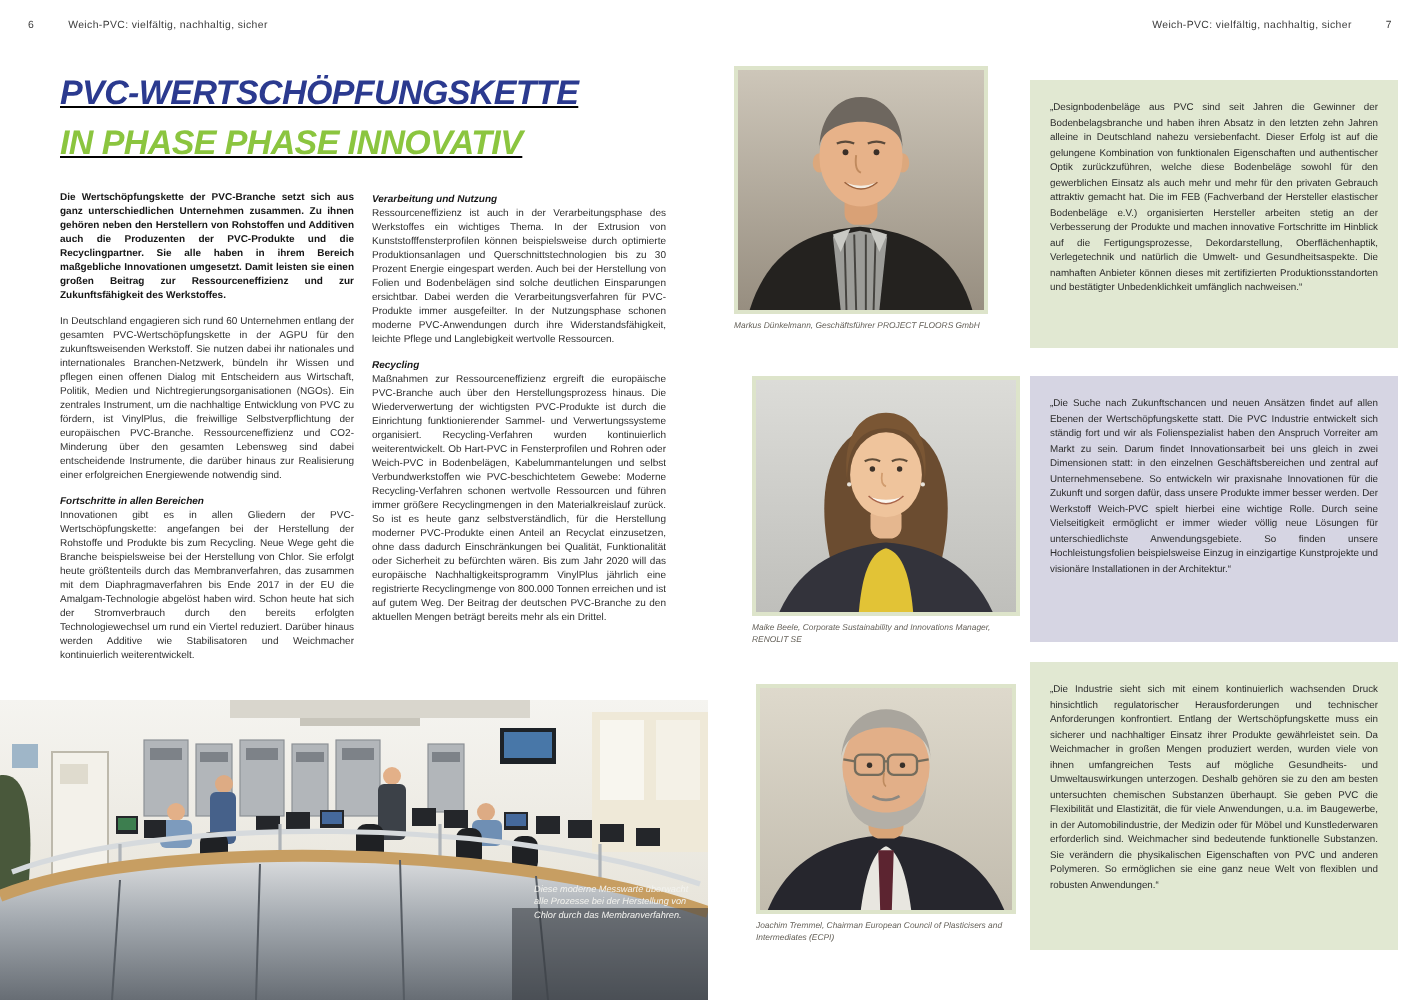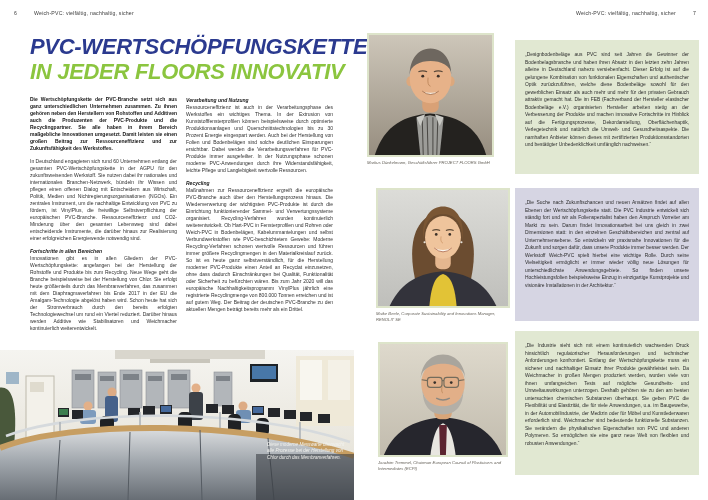--- a/index.html
+++ b/index.html
@@ -16,21 +16,21 @@
   .page-right{left:354px;}
 
   
   .runhead{position:absolute;top:10px;font-size:5.2px;color:#3c3c3c;letter-spacing:.2px;}
   .rh-left{left:14px;}
   .rh-right{right:12px;text-align:right;}
   .rh-left .num{display:inline-block;margin-right:17px;}
   .rh-right .num{display:inline-block;margin-left:17px;}
 
   
-  .headline{position:absolute;left:30px;top:34px;font-style:italic;font-weight:bold;font-size:22px;line-height:25px;letter-spacing:-0.3px;white-space:nowrap;}
+  .headline{position:absolute;left:30px;top:34px;font-style:italic;font-weight:bold;font-size:17px;line-height:25px;letter-spacing:-0.3px;white-space:nowrap;text-decoration:underline;}
   .headline .t1{display:block;color:var(--title-blue);}
   .headline .t2{display:block;color:var(--title-green);}
 
   
   .col{position:absolute;top:96px;width:147px;font-size:5px;line-height:7px;color:var(--body-text);text-align:justify;hyphens:auto;}
   .col1{left:30px;height:252px;}
   .col2{left:186px;height:252px;}
   .col p{margin-bottom:6px;}
   .col .intro{font-weight:bold;color:#161616;}
   .col h3{font-size:5px;line-height:7px;font-weight:bold;font-style:italic;color:#161616;margin-top:1px;}
@@ -62,21 +62,21 @@
 
 <div class="spread">
 
   <div class="page page-left">
     <div class="runhead rh-left">
       <span class="num">6</span><span>Weich-PVC: vielfältig, nachhaltig, sicher</span>
     </div>
 
     <h1 class="headline">
       <span class="t1">PVC-WERTSCHÖPFUNGSKETTE</span>
-      <span class="t2">IN JEDER FLOORS INNOVATIV</span>
+      <span class="t2">IN PHASE PHASE INNOVATIV</span>
     </h1>
 
     <div class="col col1">
       <p class="intro">Die Wertschöpfungskette der PVC-Branche setzt sich aus ganz unterschiedlichen Unternehmen zusammen. Zu ihnen gehören neben den Herstellern von Rohstoffen und Additiven auch die Produzenten der PVC-Produkte und die Recyclingpartner. Sie alle haben in ihrem Bereich maßgebliche Innovationen umgesetzt. Damit leisten sie einen großen Beitrag zur Ressourceneffizienz und zur Zukunftsfähigkeit des Werkstoffes.</p>
       <p>In Deutschland engagieren sich rund 60 Unternehmen entlang der gesamten PVC-Wertschöpfungskette in der AGPU für den zukunftsweisenden Werkstoff. Sie nutzen dabei ihr nationales und internationales Branchen-Netzwerk, bündeln ihr Wissen und pflegen einen offenen Dialog mit Entscheidern aus Wirtschaft, Politik, Medien und Nichtregierungsorganisationen (NGOs). Ein zentrales Instrument, um die nachhaltige Entwicklung von PVC zu fördern, ist VinylPlus, die freiwillige Selbstverpflichtung der europäischen PVC-Branche. Ressourceneffizienz und CO2-Minderung über den gesamten Lebensweg sind dabei entscheidende Instrumente, die darüber hinaus zur Realisierung einer erfolgreichen Energiewende notwendig sind.</p>
       <h3>Fortschritte in allen Bereichen</h3>
       <p>Innovationen gibt es in allen Gliedern der PVC-Wertschöpfungskette: angefangen bei der Herstellung der Rohstoffe und Produkte bis zum Recycling. Neue Wege geht die Branche beispielsweise bei der Herstellung von Chlor. Sie erfolgt heute größtenteils durch das Membranverfahren, das zusammen mit dem Diaphragmaverfahren bis Ende 2017 in der EU die Amalgam-Technologie abgelöst haben wird. Schon heute hat sich der Stromverbrauch durch den bereits erfolgten Technologiewechsel um rund ein Viertel reduziert. Darüber hinaus werden Additive wie Stabilisatoren und Weichmacher kontinuierlich weiterentwickelt.</p>
     </div>
 
     <div class="col col2">

